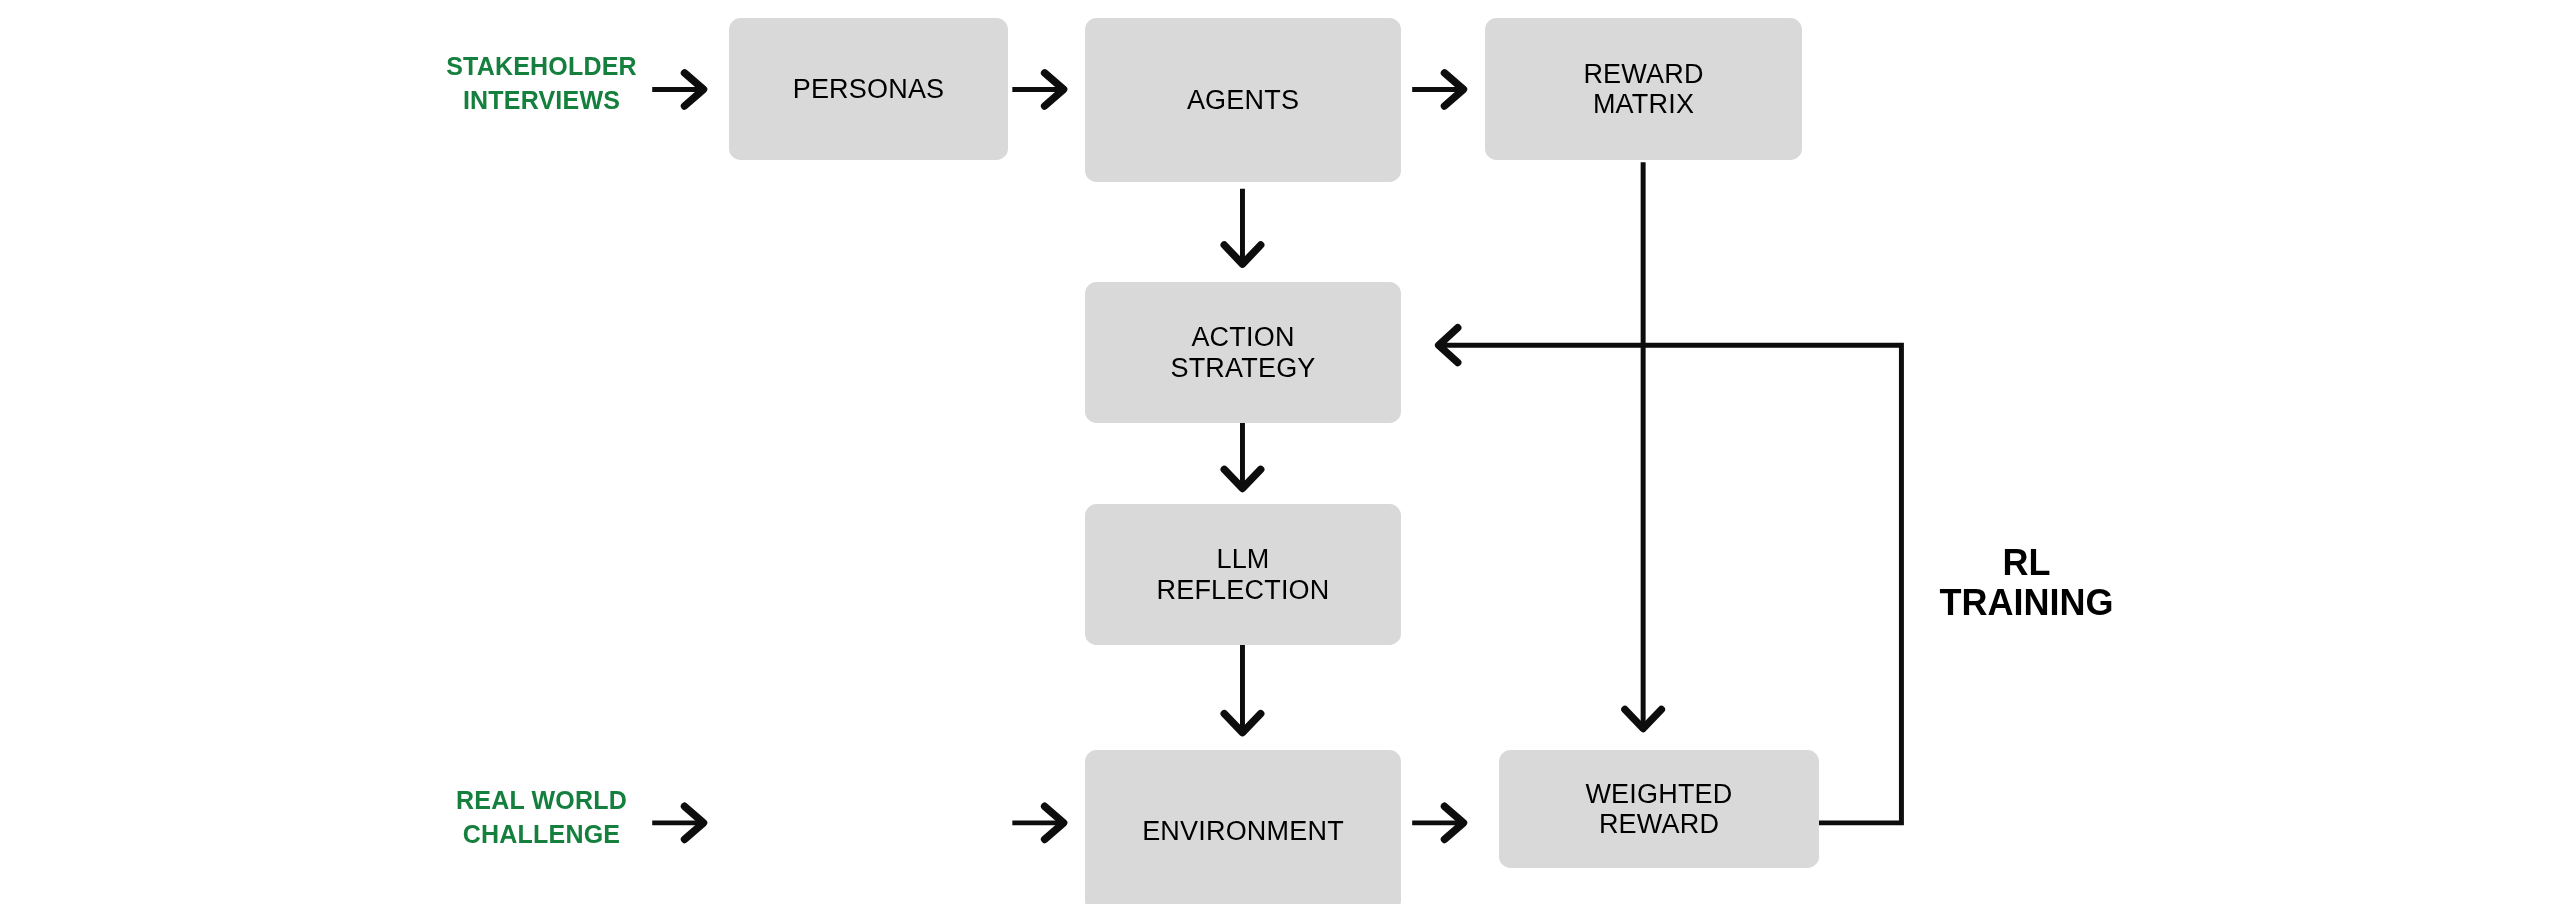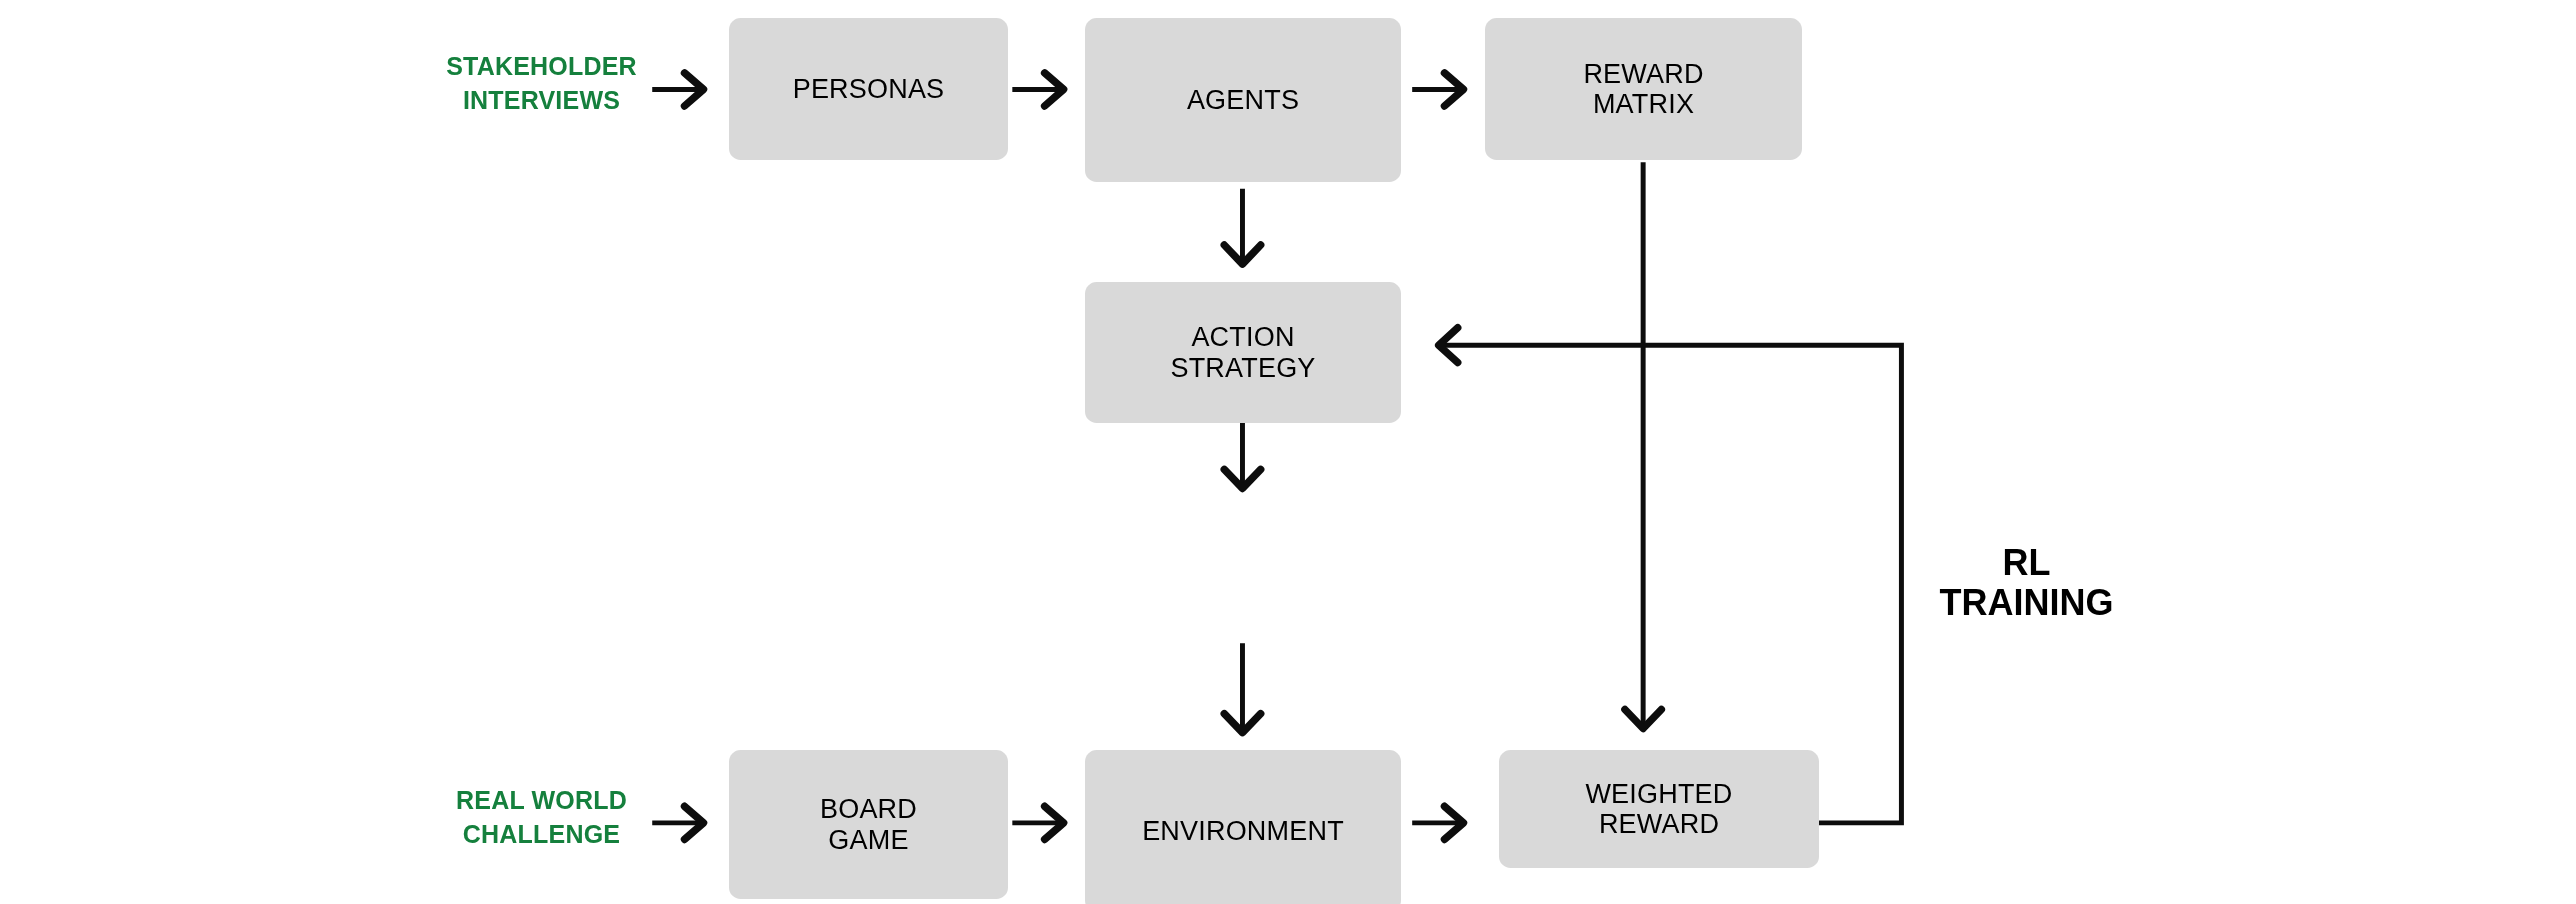--- a/index.html
+++ b/index.html
@@ -158,23 +158,23 @@
   <div class="node" style="left:729px; top:18px; width:279px; height:142px;">PERSONAS</div>
 
   <div class="node" style="left:1085px; top:18px; width:316px; height:164px;">AGENTS</div>
 
   <div class="node" style="left:1485px; top:18px; width:317px; height:142px;">REWARD
 MATRIX</div>
 
   <div class="node" style="left:1085px; top:282px; width:316px; height:141px;">ACTION
 STRATEGY</div>
 
+  <div class="node" style="left:1085px; top:504px; width:316px; height:141px;">LLM
+REFLECTION</div>
 
-  <div class="node" style="left:729px; top:750px; width:279px; height:149px;">BOARD
-GAME</div>
 
   <div class="node" style="left:1085px; top:750px; width:316px; height:162px;">ENVIRONMENT</div>
 
   <div class="node" style="left:1499px; top:750px; width:320px; height:118px;">WEIGHTED
 REWARD</div>
 
   <div class="loop-label" style="left:1927px; top:528px; width:199px;margin-top:15px;">RL
 TRAINING</div>
 
 </div>

